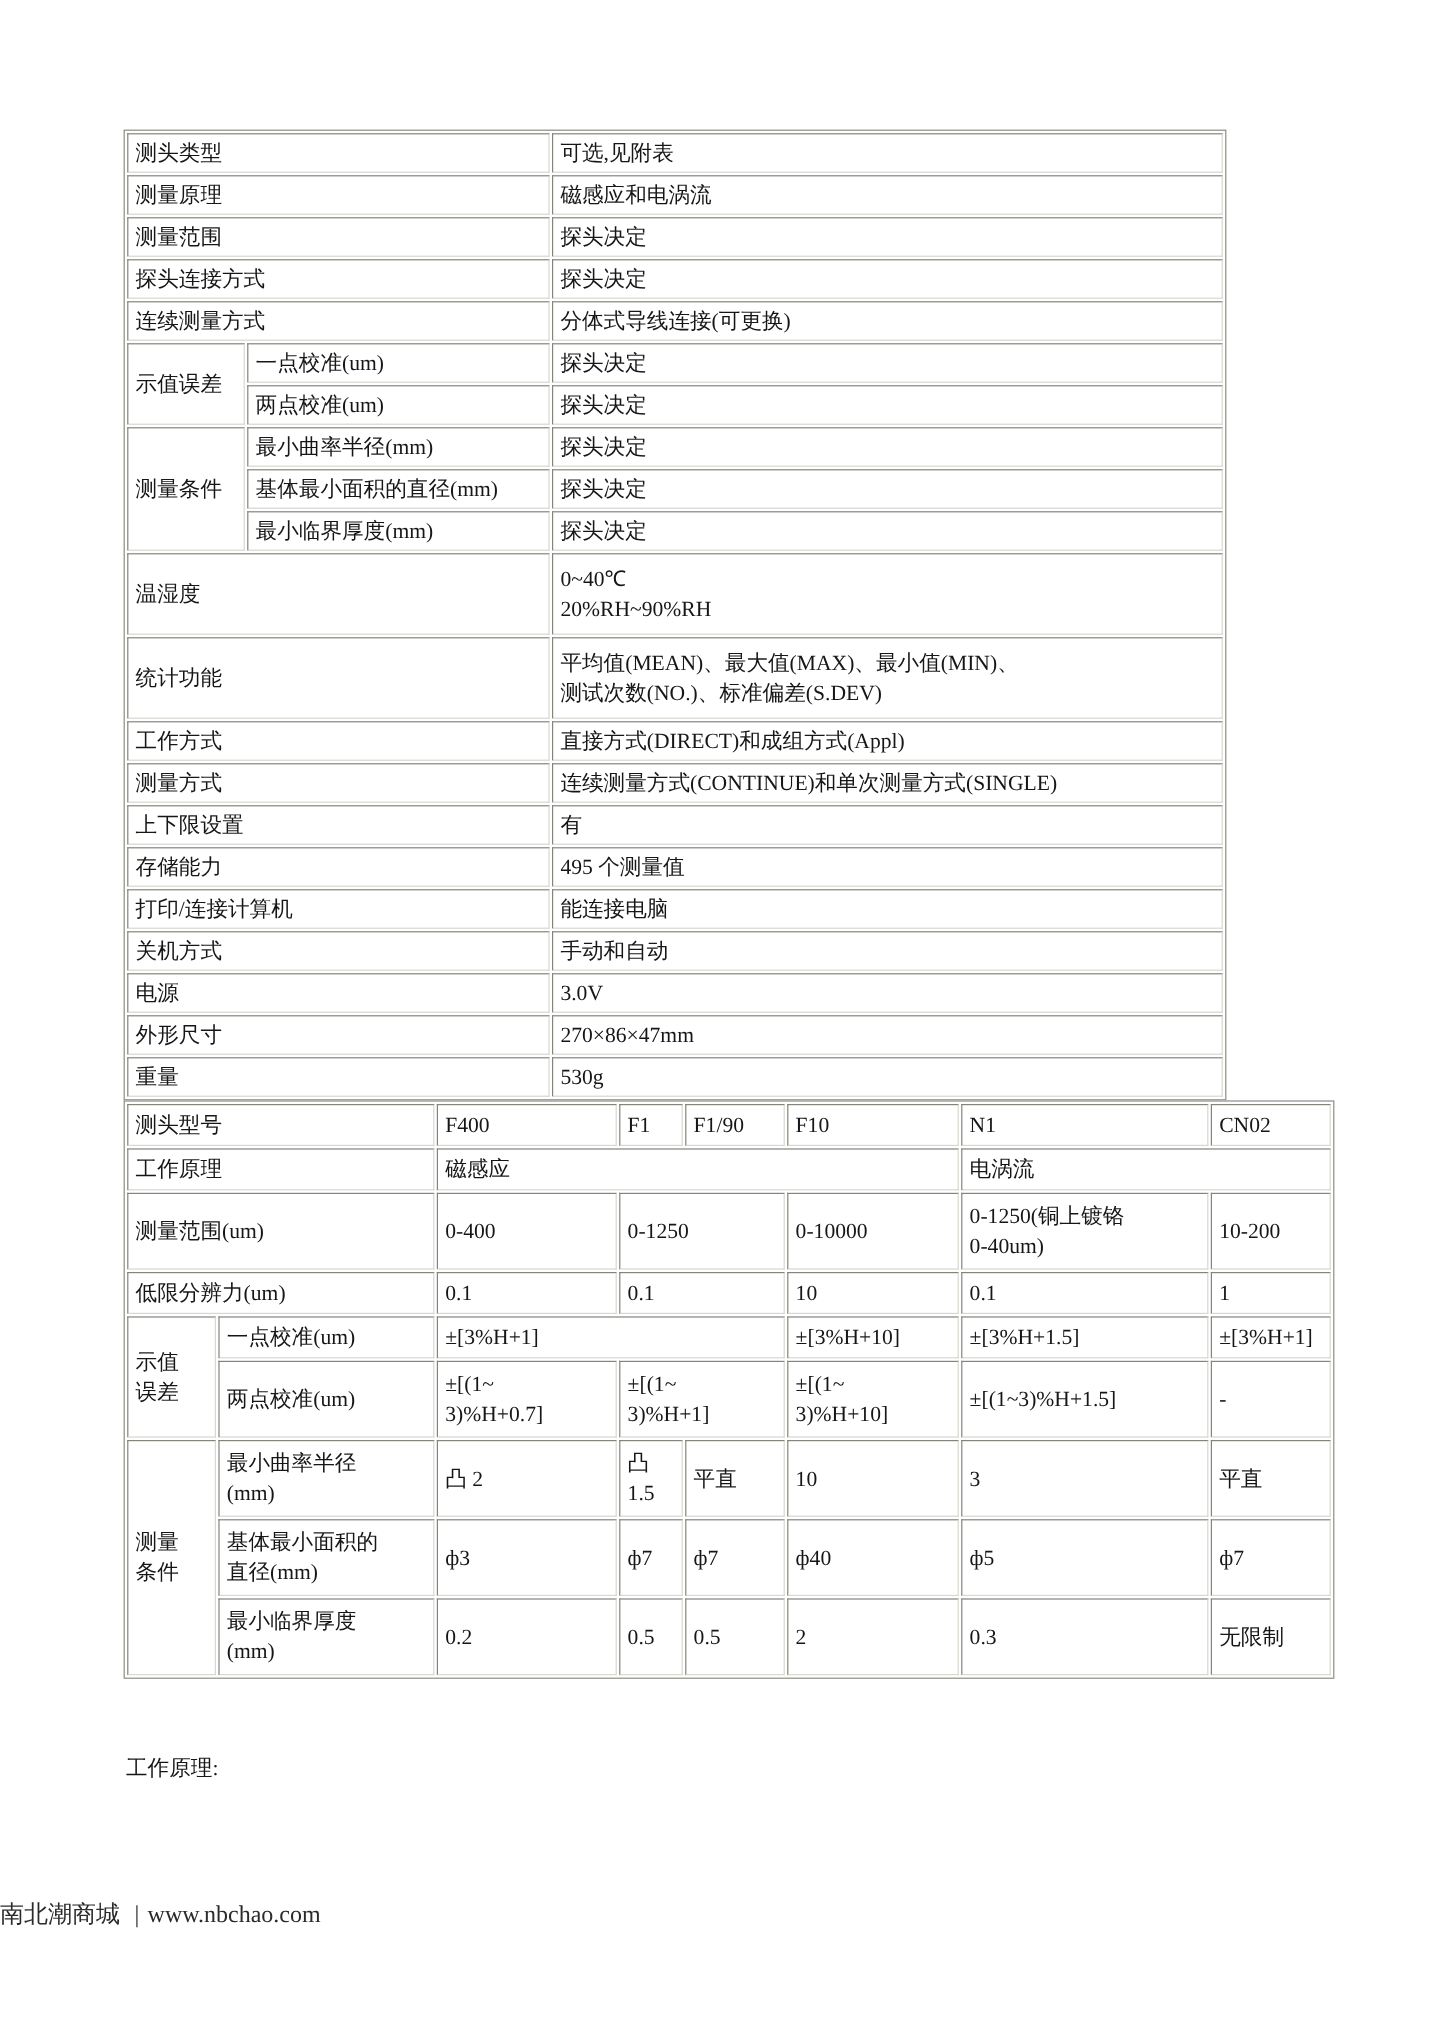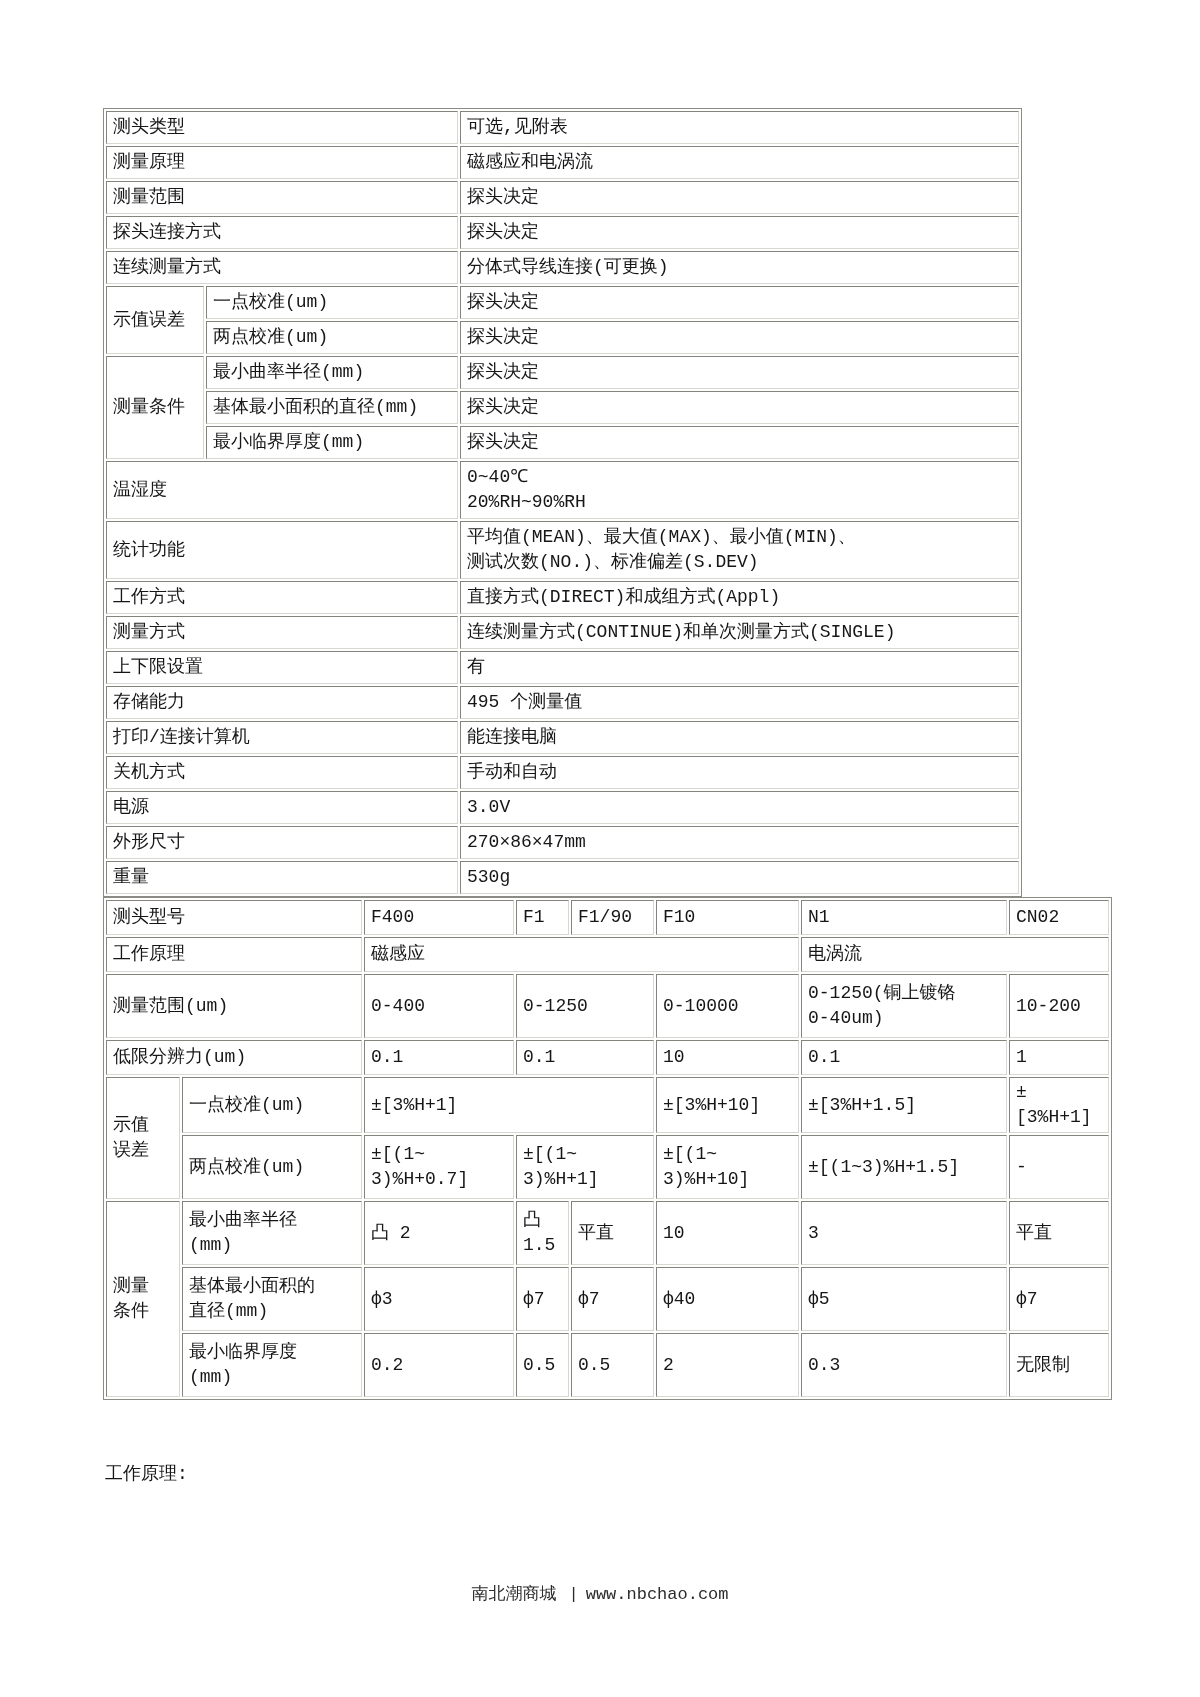--- a/index.html
+++ b/index.html
@@ -3,21 +3,21 @@
 <meta charset="utf-8">
 <style>
   * { margin: 0; padding: 0; box-sizing: border-box; }
   html, body { background: #ffffff; }
   .page {
     position: relative;
     width: 1200px;
     height: 1697px;
     margin: 0 auto;
     background: #ffffff;
-    font-family: Liberation Mono, monospace;
+    font-family: Liberation Serif, serif;
     font-size: 18px;
     color: #161616;
   }
   .content { padding: 108px 0 0 103px; }
 
   table {
     border-collapse: separate;
     border-spacing: 2px;
     border: 1px solid #8c8c84;
     background: #ffffff;
@@ -30,33 +30,32 @@
     vertical-align: middle;
     white-space: pre-line;
     overflow: hidden;
     line-height: 25px;
   }
   .t1 { width: 913px; }
   .t2 { width: 993px; }
   .t2-title { margin: 26px 0 10px 2px; line-height: 25px; }
 
   tr.h33 { height: 33px; }
-  tr.h62 { height: 58px; }
+  tr.h62 { height: 68px; }
   tr.h35 { height: 35px; }
   tr.h64 { height: 64px; }
 
   .notes { margin-top: 58px; margin-left: 2px; line-height: 33px; }
 
   .footer {
     position: absolute;
     top: 1582px;
     left: 0;
     width: 100%;
-    text-align: center;
-    font-size: 17px;
+    font-size: 20px;
     color: #2b2b2b;
   }
   .footer .sep { margin: 0 7px 0 12px; }
 </style>
 </head>
 <body>
 
 <div class="page">
   <div class="content">
 

